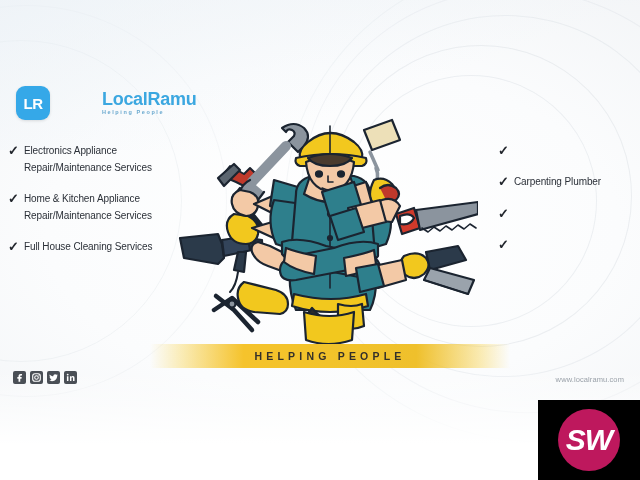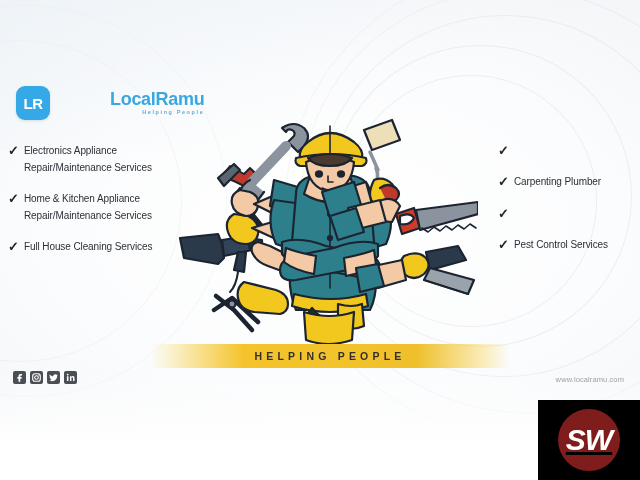--- a/index.html
+++ b/index.html
@@ -55,22 +55,21 @@
     background: linear-gradient(to bottom, rgba(255,255,255,0) 0%, #ffffff 68%);
     pointer-events: none;
   }
 
   
   #logo-block {
     position: absolute;
     left: 16px; top: 86px;
     display: flex;
     align-items: center;
-    gap: 24px;
-    text-align: right;
+    gap: 16px;
   }
   #logo-mark {
     width: 34px; height: 34px;
     border-radius: 9px;
     background: #35A8E8;
     display: flex; align-items: center; justify-content: center;
     box-shadow: 0 1px 3px rgba(0,0,0,0.12);
   }
   #logo-mark .lr {
     color: #ffffff;
@@ -184,25 +183,24 @@
     left: 538px; top: 400px;
     width: 102px; height: 80px;
     background: #000000;
     display: flex;
     align-items: center;
     justify-content: center;
   }
   #sw-circle {
     width: 62px; height: 62px;
     border-radius: 50%;
-    background: #7f1d1d;
+    background: #be185d;
     display: flex;
     align-items: center;
     justify-content: center;
-    text-decoration: underline;
   }
   #sw-text {
     color: #ffffff;
     font-size: 30px;
     font-style: italic;
     font-weight: bold;
     letter-spacing: -1px;
     font-family: "Liberation Sans", sans-serif;
   }
 </style>
@@ -252,21 +250,20 @@
     </div>
     <div class="svc-item">
       <span class="svc-check">✓</span>
       <span class="svc-label">Carpenting Plumber</span>
     </div>
     <div class="svc-item">
       <span class="svc-check">✓</span>
     </div>
     <div class="svc-item">
       <span class="svc-check">✓</span>
-      <span class="svc-label">Pest Control Services</span>
     </div>
   </div>
 
   <div id="illustration">
     <svg width="300" height="228" viewBox="0 0 300 228" xmlns="http://www.w3.org/2000/svg">
       <g stroke="#1b2430" stroke-width="2.2" stroke-linejoin="round" stroke-linecap="round">
 
         <g>
           <path d="M2 120 L40 116 L44 126 L46 140 L40 146 L6 140 Z" fill="#2B3A4A"></path>
           <path d="M44 122 L70 118 L74 132 L46 138 Z" fill="#33445A"></path>

